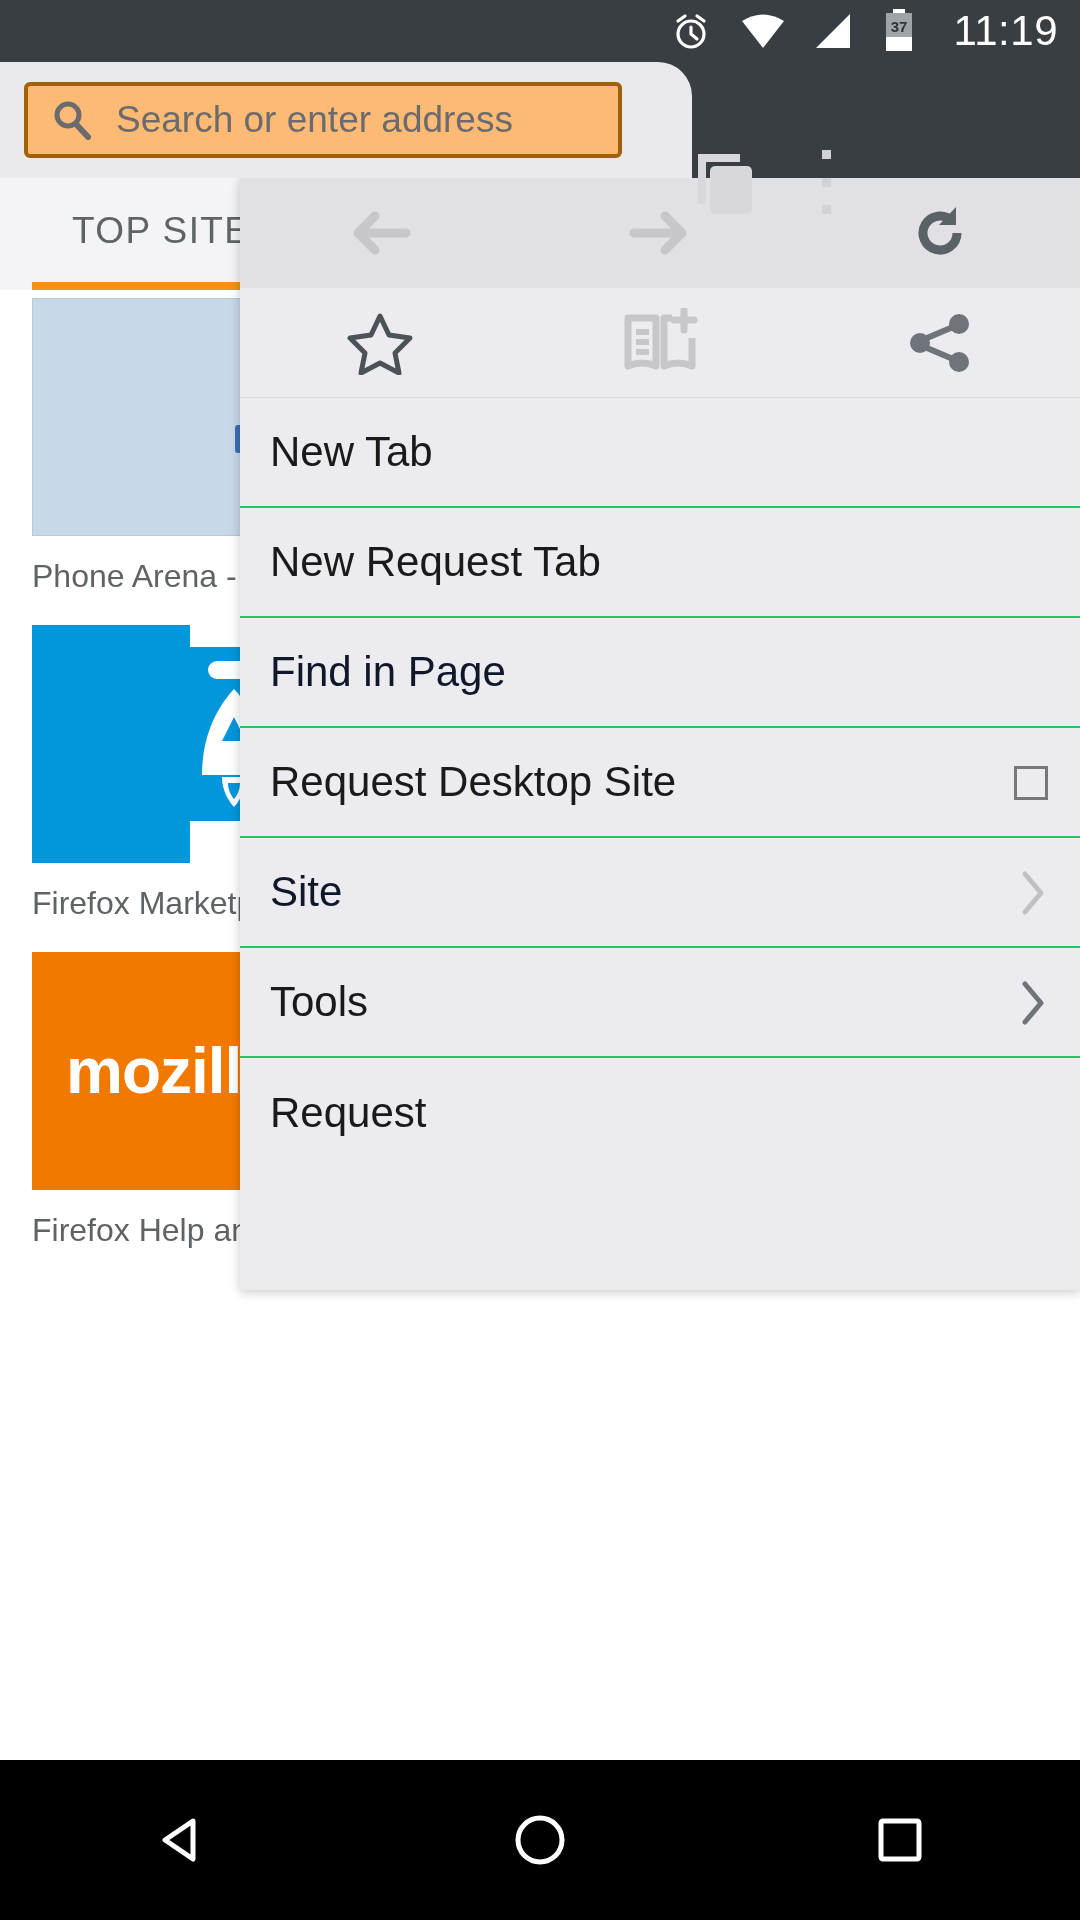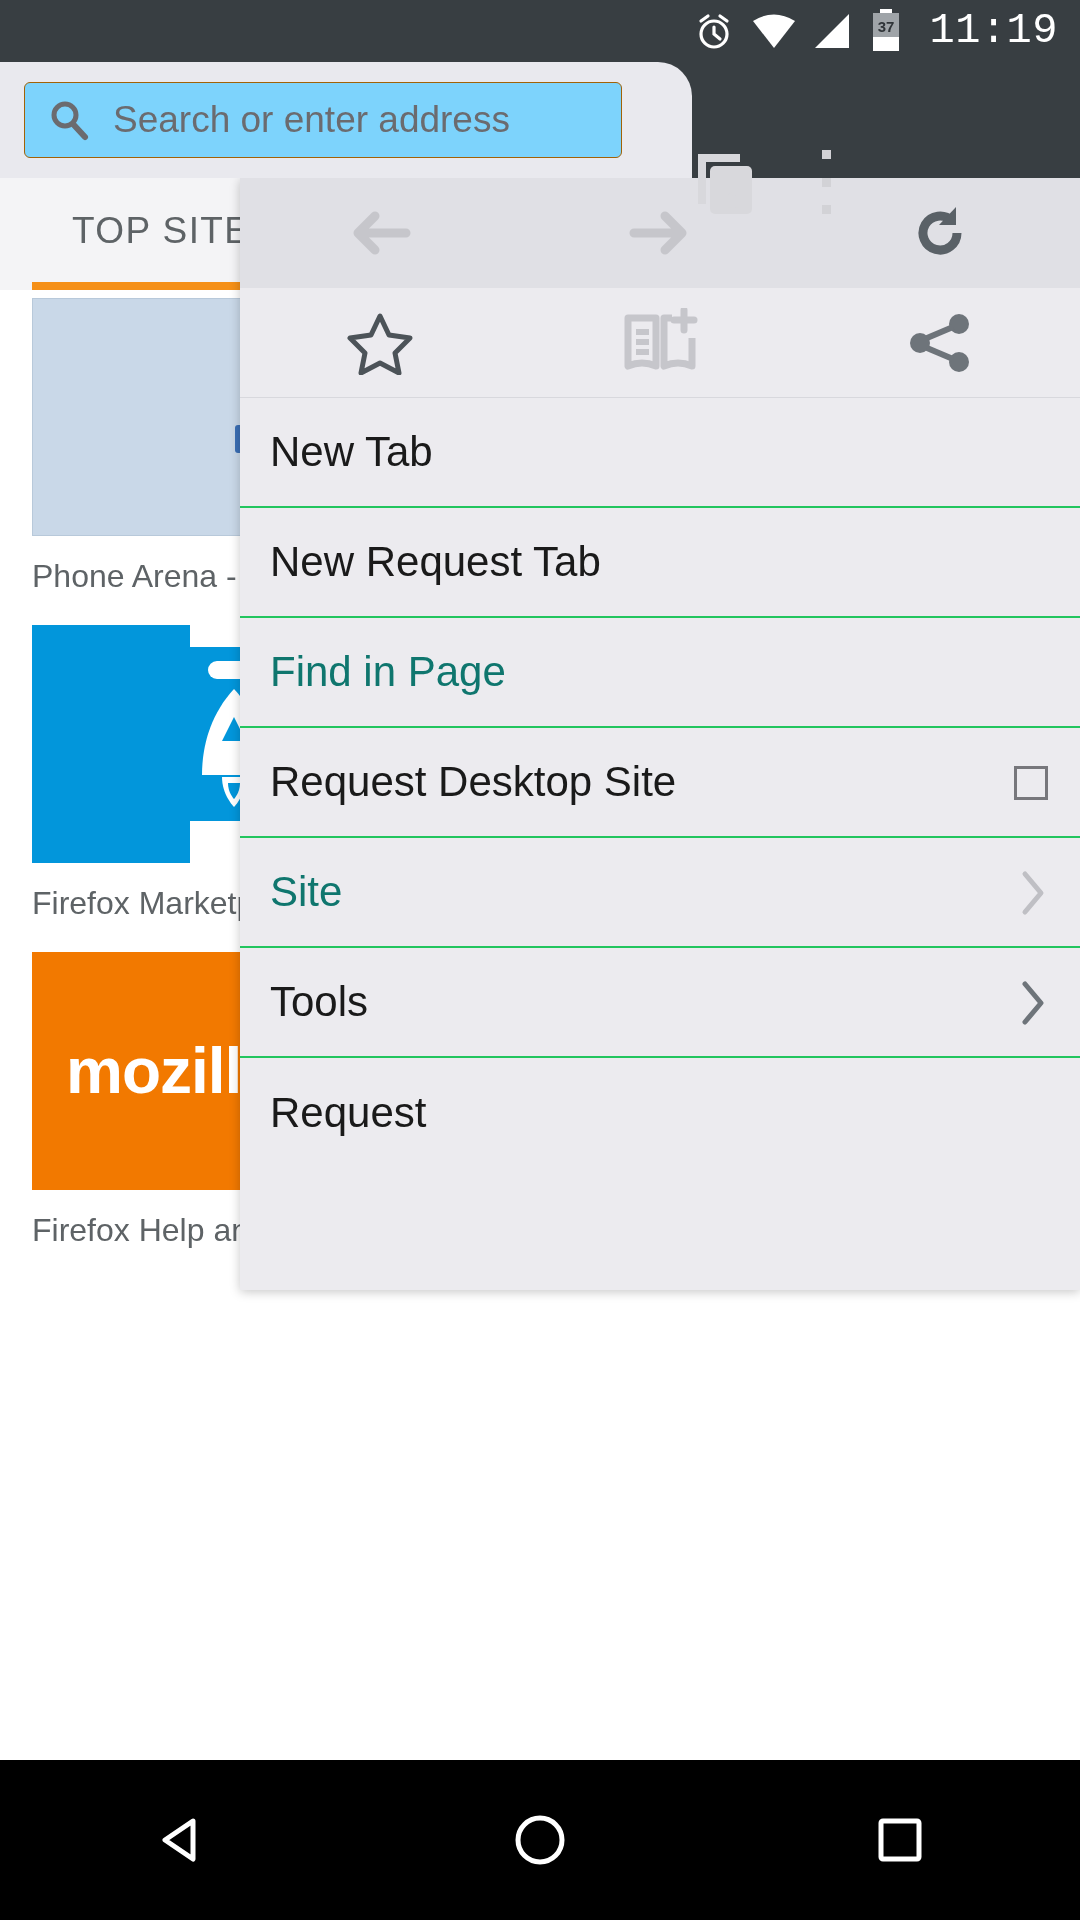--- a/index.html
+++ b/index.html
@@ -9,45 +9,45 @@
     font-family:"Liberation Sans", sans-serif;
     overflow:hidden;
   }
   #root { position:relative; width:1080px; height:1920px; background:#ffffff; }
 
   
   .statusbar {
     position:absolute; top:0; left:0; width:1080px; height:62px;
     background:#383e42;
     display:flex; align-items:center; justify-content:flex-end;
-    padding-right:22px; gap:16px;
+    padding-right:22px; gap:28px;
   }
   .sb-icon { display:flex; align-items:center; justify-content:center; }
   .sb-time {
     color:#ffffff; font-size:42px; font-weight:400;
     letter-spacing:0.5px; margin-left:10px;
-    font-family:Liberation Mono, monospace;
+    font-family:Liberation Sans, sans-serif;
   }
 
   
   .toolbar-dark {
     position:absolute; top:62px; left:0; width:1080px; height:116px;
     background:#383e42;
   }
   .urlbar-shell {
     position:absolute; top:62px; left:0; width:692px; height:116px;
     background:#e9e9ee;
     border-top-right-radius:34px;
     border-bottom-right-radius:0;
   }
   .urlbar {
     position:absolute; top:20px; left:24px;
     width:598px; height:76px;
-    background:#7dd3fc;
-    border:1px solid #a16207;
+    background:#fdba74;
+    border:4px solid #a16207;
     border-radius:6px;
     display:flex; align-items:center;
     padding-left:22px; gap:22px;
   }
   .urlbar-text {
     font-size:37px; color:#6b6b6f; font-weight:400;
     font-family:"Liberation Sans", sans-serif;
   }
   .tabs-btn {
     position:absolute; top:80px; left:684px;
@@ -137,21 +137,21 @@
     position:relative; width:840px; height:110px;
     display:flex; align-items:center;
     border-bottom:2px solid #22c55e;
     background:#ecebef;
   }
   .menu-item:last-child { border-bottom:none; }
   .menu-label {
     margin-left:30px; font-size:42px; color:#1a1a1a;
     font-family:"Liberation Sans", sans-serif;
   }
-  .menu-label.disabled { color:#0f766e; }
+  .menu-label.disabled { color:#0f172a; }
   .menu-acc {
     position:absolute; right:32px; top:0; height:110px;
     display:flex; align-items:center;
   }
   .chk {
     width:34px; height:34px; border:3px solid #77777c;
     background:transparent;
   }
 
   

